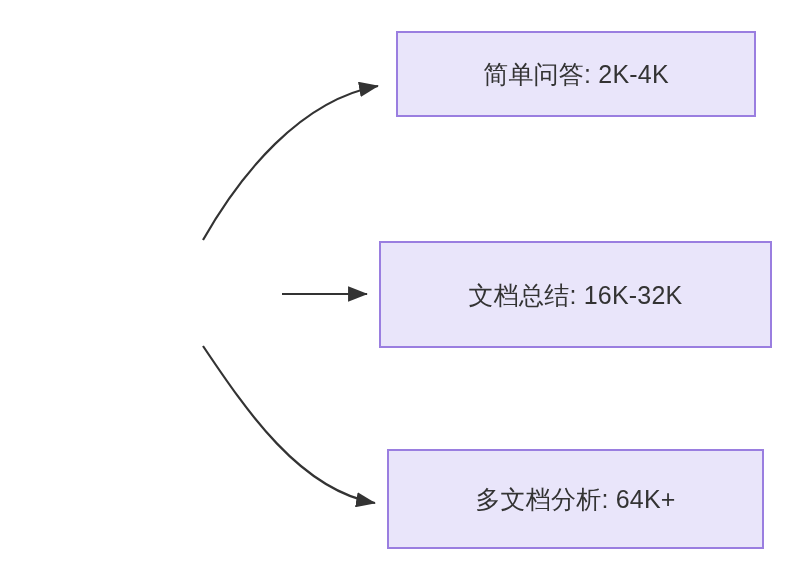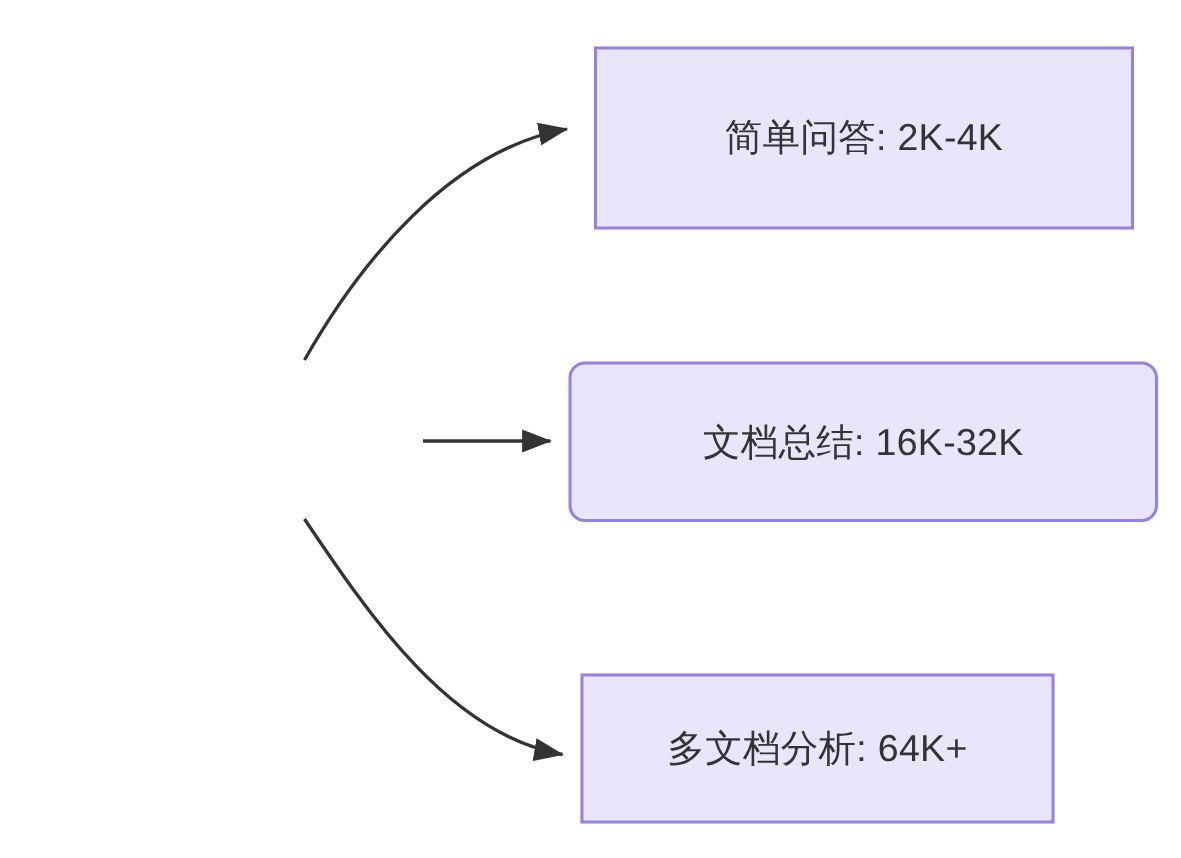--- a/index.html
+++ b/index.html
@@ -48,33 +48,32 @@
   #node-source {
     left: 29px;
     top: 240px;
     width: 253px;
     height: 106px;
   }
   #node-simple-qa {
     left: 396px;
     top: 31px;
     width: 360px;
-    height: 122px;
+    height: 86px;
   }
   #node-doc-summary {
     left: 379px;
     top: 241px;
     width: 393px;
     height: 107px;
-    border-radius: 11px;
   }
   #node-multi-doc {
     left: 387px;
     top: 449px;
-    width: 316px;
+    width: 377px;
     height: 100px;
   }
 </style>
 </head>
 <body>
 
 <div id="diagram-canvas">
 
   <svg class="edge-layer" viewBox="0 0 787 572" width="787" height="572" xmlns="http://www.w3.org/2000/svg">
     <defs>

